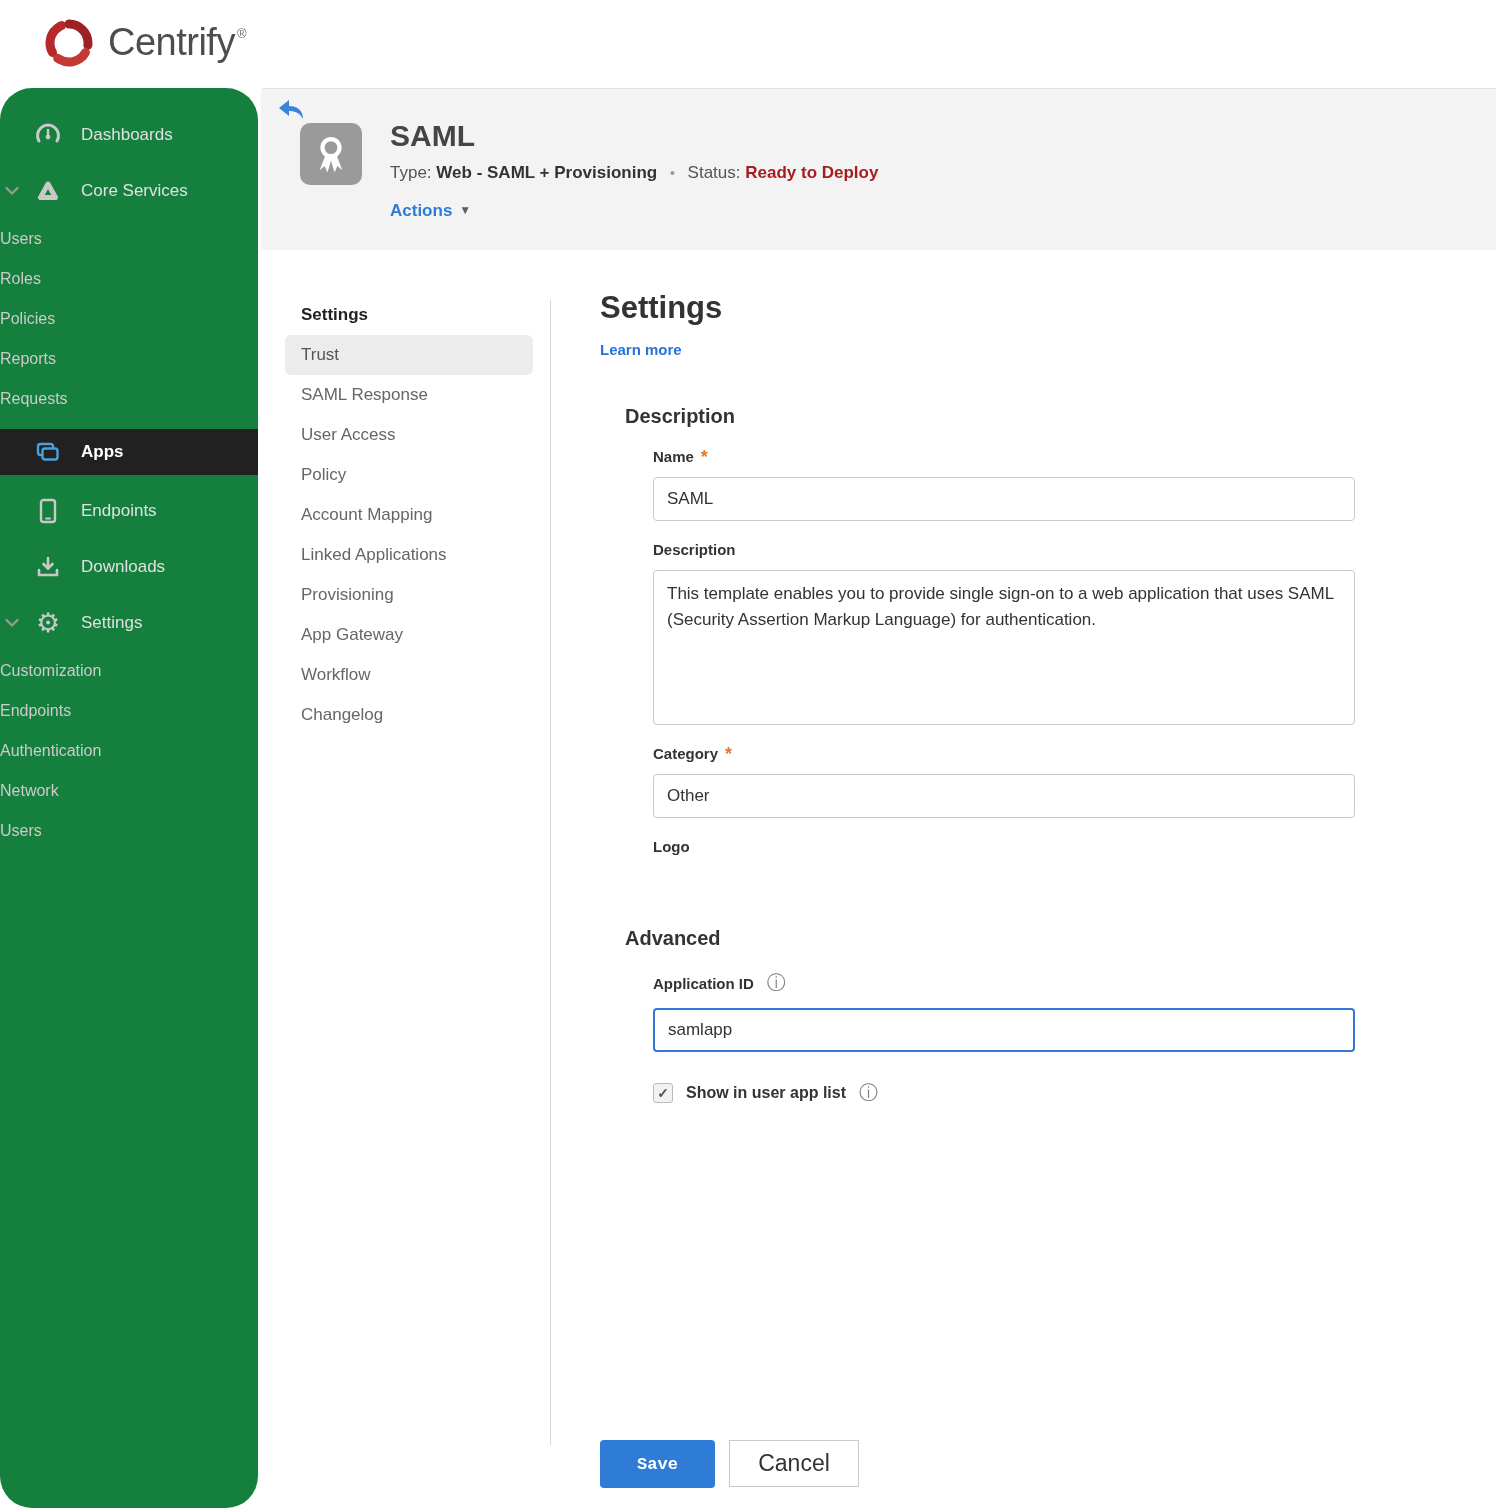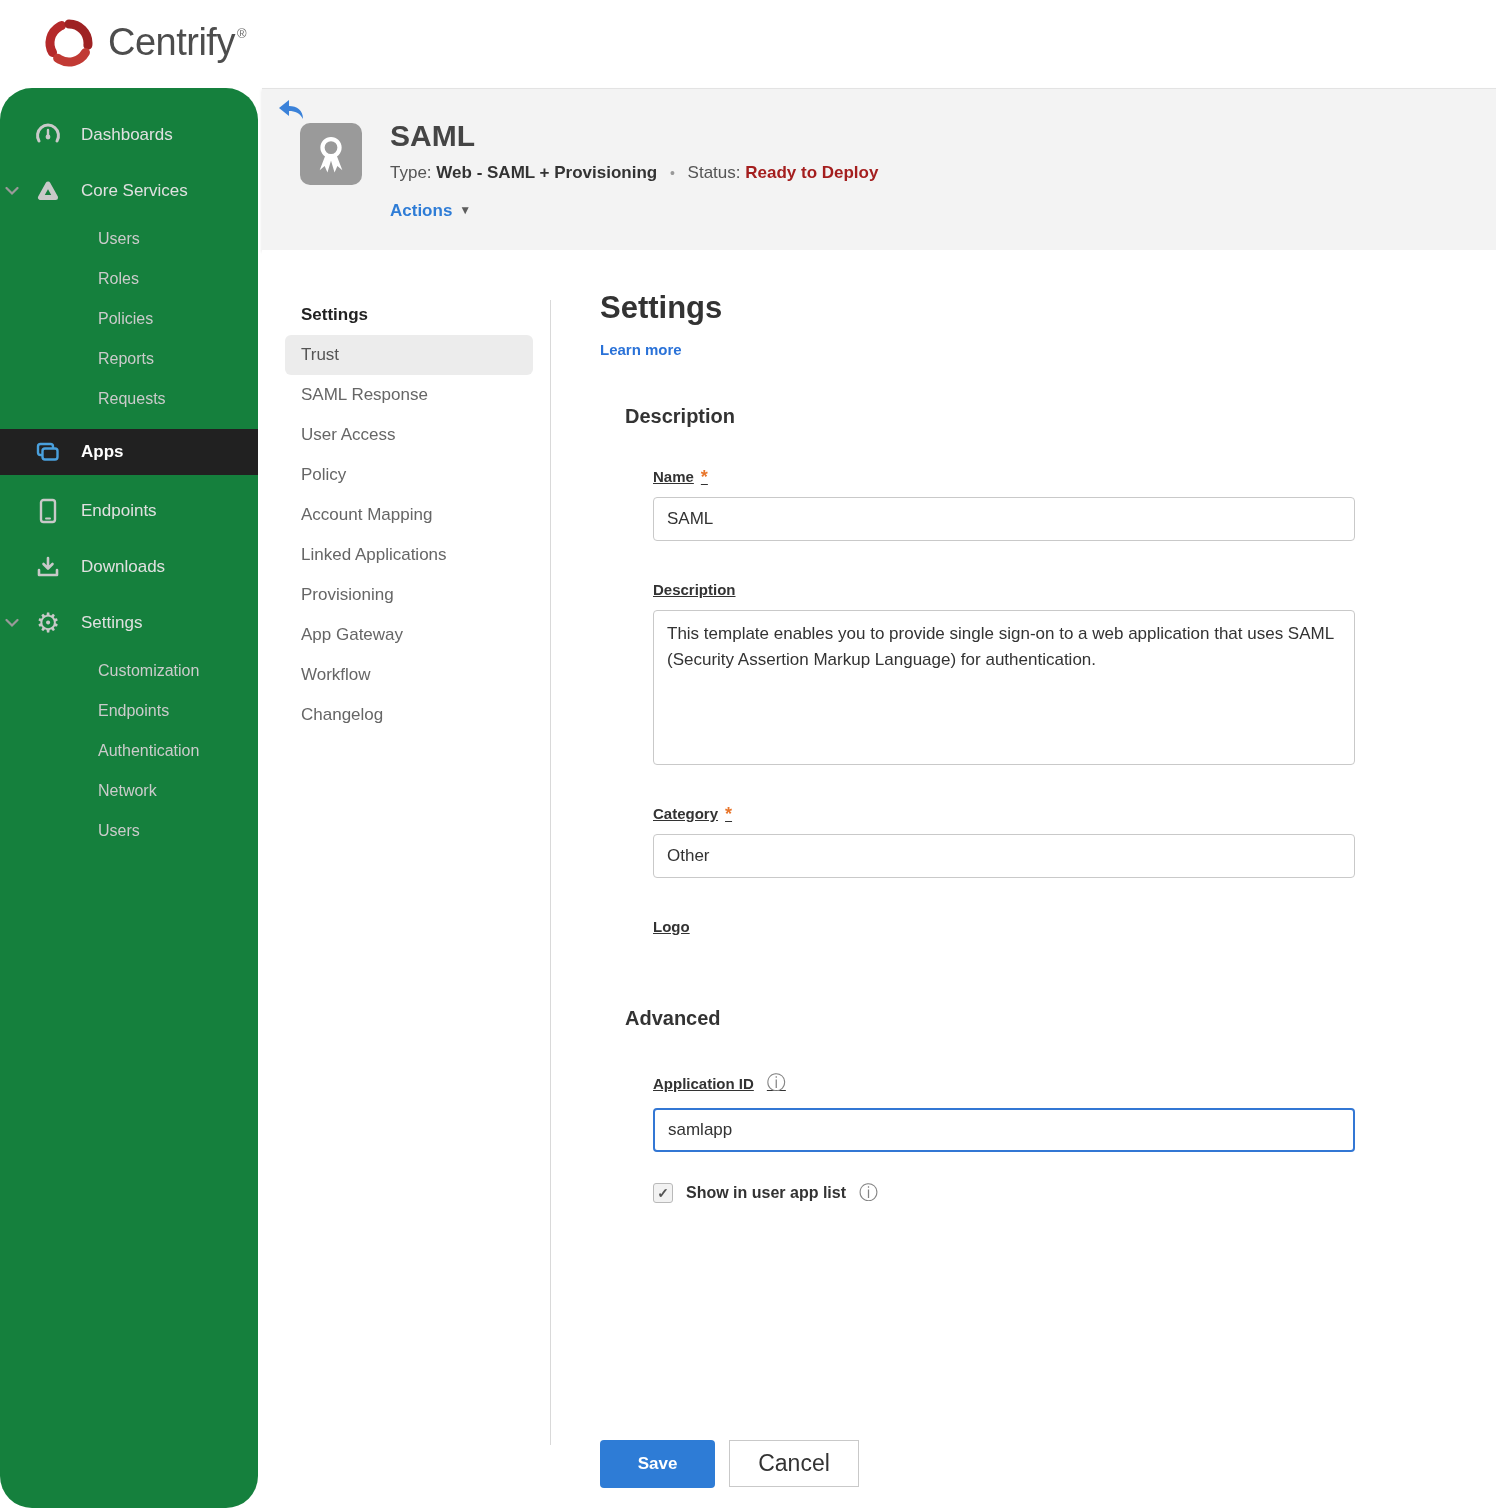--- a/index.html
+++ b/index.html
@@ -12,21 +12,21 @@
   .brand { position:absolute; left:26px; top:12px; display:flex; align-items:flex-start; }
   .brand-name { font-size:38px; color:#4d4d4d; letter-spacing:-0.5px; margin-left:8px; line-height:60px; }
   .brand-reg { font-size:13px; color:#6b6b6b; margin-top:14px; margin-left:2px; }
 
   
   .sidebar { position:absolute; left:0; top:88px; width:258px; height:1420px; background:#15803d; padding-top:19px;border-radius:32px; }
   .nav-item { position:relative; display:flex; align-items:center; height:56px; color:#e0e0e0; font-size:17px; cursor:pointer; }
   .nav-icon { width:28px; margin-left:34px; display:flex; justify-content:center; align-items:center; }
   .nav-label { margin-left:19px; }
   .nav-chevron { position:absolute; left:5px; top:50%; transform:translateY(-50%); line-height:0; }
-  .nav-sub { height:40px; display:flex; align-items:center; padding-left:98px; color:#cbcbcb; font-size:16px; cursor:pointer;text-align:center; }
+  .nav-sub { height:40px; display:flex; align-items:center; color:#cbcbcb; font-size:16px; cursor:pointer;text-align:center; }
   .nav-item.active { background:#212121; color:#ffffff; font-weight:bold; height:46px; margin-top:10px; }
   .nav-item.after-active { margin-top:8px; }
   .gear-glyph { font-size:27px; color:#c9c9c9; line-height:1; }
 
   
   .header { position:absolute; left:262px; top:88px; width:1234px; height:162px; background:#f3f3f3;
             border-top:1px solid #e3e3e3; box-shadow:0 2px 3px rgba(0,0,0,0.12); }
   .back-btn { position:absolute; left:15px; top:9px; cursor:pointer; line-height:0; }
   .app-icon { position:absolute; left:38px; top:34px; width:62px; height:62px; background:#9a9a9a; border-radius:10px;
               display:flex; align-items:center; justify-content:center; }
@@ -45,21 +45,21 @@
   .subnav-item { height:40px; display:flex; align-items:center; padding:0 16px; font-size:17px; color:#666;
                  border-radius:6px; cursor:pointer; }
   .subnav-item.selected { background:#ececec; color:#555; }
   .vdivider { position:absolute; left:288px; top:50px; width:1px; height:1145px; background:#d9d9d9; }
 
   .main { position:absolute; left:338px; top:40px; width:770px; }
   .page-title { font-size:31px; font-weight:bold; color:#333; }
   .learn-more { display:inline-block; margin-top:15px; color:#2a72d8; font-weight:bold; font-size:15px; text-decoration:none; cursor:pointer; }
   .section-heading { margin:46px 0 0 25px; font-size:20px; font-weight:bold; color:#333; }
   .form { margin-left:53px; }
-  .field-label { margin-top:40px; font-size:15px; font-weight:bold; color:#333; display:flex; align-items:center;text-decoration:underline; }
+  .field-label { margin-top:20px; font-size:15px; font-weight:bold; color:#333; display:flex; align-items:center; }
   .required { color:#e8762c; margin-left:7px; font-size:18px; line-height:10px; }
   .text-input { display:block; width:702px; height:44px; border:1px solid #c9c9c9; border-radius:4px; background:#fff;
                 padding:0 13px; font-size:17px; color:#333; margin-top:12px; font-family:"Liberation Sans",sans-serif; outline:none; }
   .text-area { display:block; width:702px; height:155px; border:1px solid #c9c9c9; border-radius:4px; background:#fff;
                padding:10px 13px; font-size:17px; color:#333; margin-top:12px; line-height:1.5; resize:none;
                font-family:"Liberation Sans",sans-serif; outline:none; }
   .logo-row { display:flex; margin-top:12px; }
   .logo-preview { width:96px; height:96px; background:#8f8f8f; border-radius:12px; display:flex; align-items:center; justify-content:center; }
   .logo-right { margin-left:33px; padding-top:4px; }
   .browse-btn { width:133px; height:42px; background:#fdfdfd; border:1px solid #cfcfcf; border-radius:4px;
@@ -68,21 +68,21 @@
   .advanced-heading { margin-top:72px; }
   .label-row { display:flex; align-items:center; }
   .info-icon { color:#848484; font-size:19px; margin-left:13px; font-weight:normal; cursor:pointer; }
   .appid-input { border:2px solid #3377d4; }
   .check-row { margin-top:28px; display:flex; align-items:center; }
   .checkbox { width:20px; height:20px; background:#f2f2f2; border:1px solid #b9b9b9; border-radius:3px;
               display:flex; align-items:center; justify-content:center; color:#555; font-size:14px; font-weight:bold; cursor:pointer; }
   .check-label { font-size:16px; font-weight:bold; color:#333; margin-left:13px; }
   .footer { position:absolute; left:338px; top:1190px; display:flex; }
   .save-btn { width:115px; height:48px; background:#2e7cd6; color:#fff; font-weight:bold; font-size:17px;
-              border:none; border-radius:4px; cursor:pointer; font-family:Liberation Sans, sans-serif; }
+              border:none; border-radius:4px; cursor:pointer; font-family:Liberation Mono, monospace; }
   .cancel-btn { width:130px; height:47px; background:#fff; border:1px solid #c9c9c9; border-radius:0;
                 font-size:23px; color:#333; margin-left:14px; cursor:pointer; font-family:"Liberation Sans",sans-serif; }
 </style>
 </head>
 <body>
 
 <div class="canvas">
 
   <div class="topbar">
     <div class="brand">

